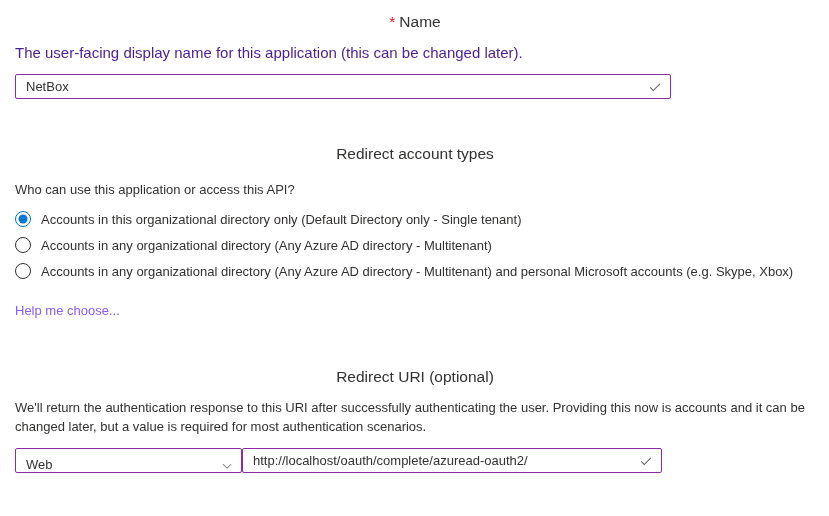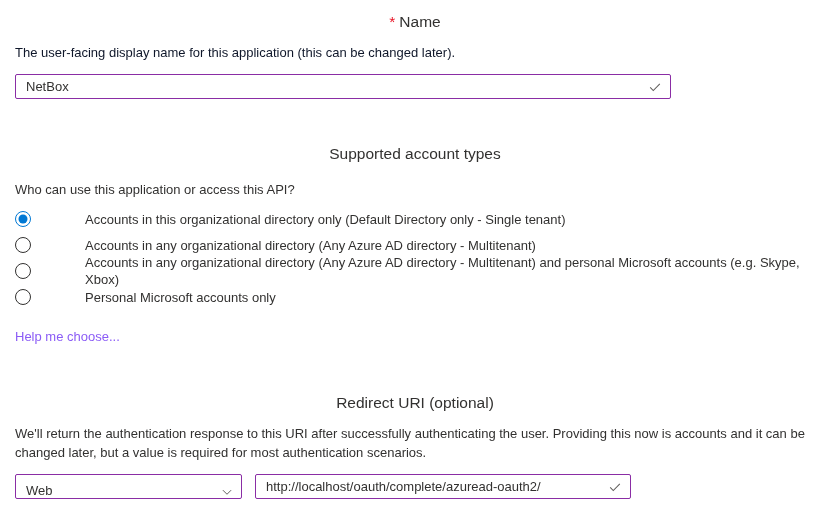--- a/index.html
+++ b/index.html
@@ -16,23 +16,23 @@
     font-size: 15.5px;
     font-weight: 400;
     line-height: 21px;
     color: #323130;
     text-align: center;
   }
   .required-marker { color: #e81123; margin-right: 4px; }
 
   .field-desc {
     margin-top: 12px;
-    font-size: 13px;
+    font-size: 15px;
     line-height: 17px;
-    color: #0f172a;
+    color: #4c1d95;
     max-width: 800px;
   }
 
   .text-input-wrap {
     margin-top: 13px;
     position: relative;
     height: 25px;
     width: 656px;
     border: 1px solid #8a2da5;
     border-radius: 2px;
@@ -67,21 +67,20 @@
     line-height: 17px;
     color: #323130;
   }
 
   .radio-group { margin-top: 8px; }
   .radio-row {
     height: 26px;
     display: flex;
     align-items: center;
     cursor: pointer;
-    gap: 44px;
   }
   .radio-circle {
     width: 16px; height: 16px;
     border-radius: 50%;
     border: 1px solid #323130;
     background: #fff;
     flex: none;
     margin-right: 10px;
     position: relative;
   }
@@ -130,61 +129,56 @@
     background: #fff;
     display: flex;
     align-items: flex-end;
     padding: 0 8px 0 10px;
     cursor: pointer;
   }
   .select-value { flex: 1; font-size: 13px; color: #323130; }
   .chevron-down { width: 12px; height: 12px; flex: none; }
 
   .uri-input-wrap {
-    margin-left: 13px;
-    width: 376px;
+    width: 420px;
   }
 </style>
 </head>
 <body>
 
 <div class="page">
 
   
   <div class="section-title">
     <span class="required-marker">*</span><span>Name</span>
   </div>
   <div class="field-desc">The user-facing display name for this application (this can be changed later).</div>
   <div class="text-input-wrap">
     <input type="text" value="NetBox" style="">
     <svg class="valid-icon" viewBox="0 0 16 16">
       <path d="M2.5 8.5 L6 12 L13.5 4.5" stroke="#605e5c" stroke-width="1.2" fill="none"></path>
     </svg>
   </div>
 
   
-  <div class="section-title mt-section">Supported account types</div>
+  <div class="section-title mt-section">Redirect account types</div>
   <div class="question">Who can use this application or access this API?</div>
 
   <div class="radio-group">
     <div class="radio-row selected">
       <span class="radio-circle"></span>
       <span class="radio-label">Accounts in this organizational directory only (Default Directory only - Single tenant)</span>
     </div>
     <div class="radio-row">
       <span class="radio-circle"></span>
       <span class="radio-label">Accounts in any organizational directory (Any Azure AD directory - Multitenant)</span>
     </div>
     <div class="radio-row">
       <span class="radio-circle"></span>
       <span class="radio-label">Accounts in any organizational directory (Any Azure AD directory - Multitenant) and personal Microsoft accounts (e.g. Skype, Xbox)</span>
-    </div>
-    <div class="radio-row">
-      <span class="radio-circle"></span>
-      <span class="radio-label">Personal Microsoft accounts only</span>
     </div>
   </div>
 
   <a class="help-link">Help me choose...</a>
 
   
   <div class="section-title mt-section3">Redirect URI (optional)</div>
   <div class="para">We'll return the authentication response to this URI after successfully authenticating the user. Providing this now is accounts and it can be changed later, but a value is required for most authentication scenarios.</div>
 
   <div class="controls-row">

